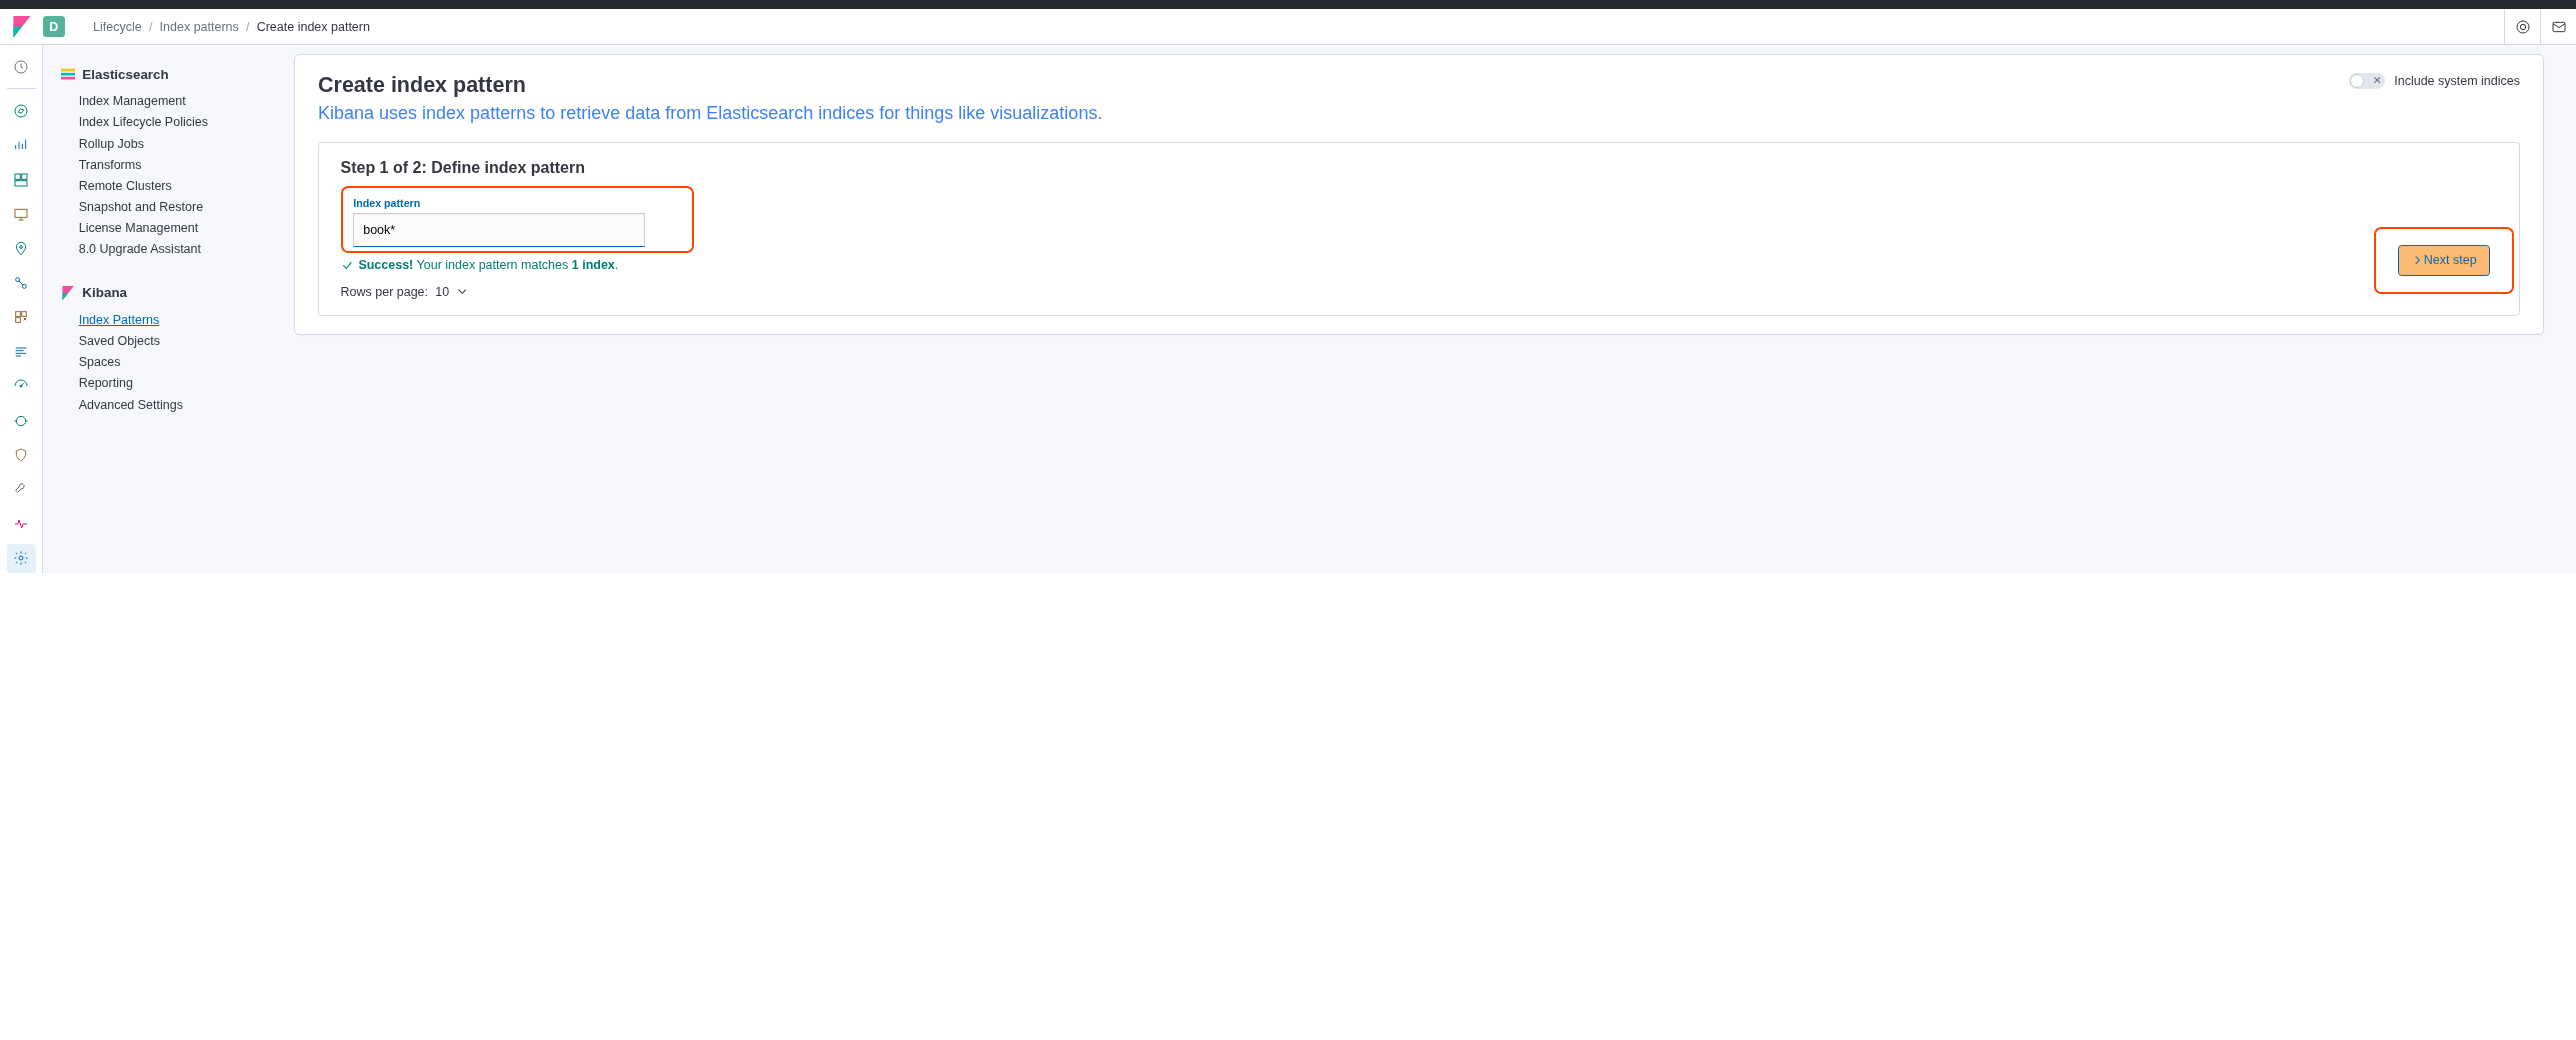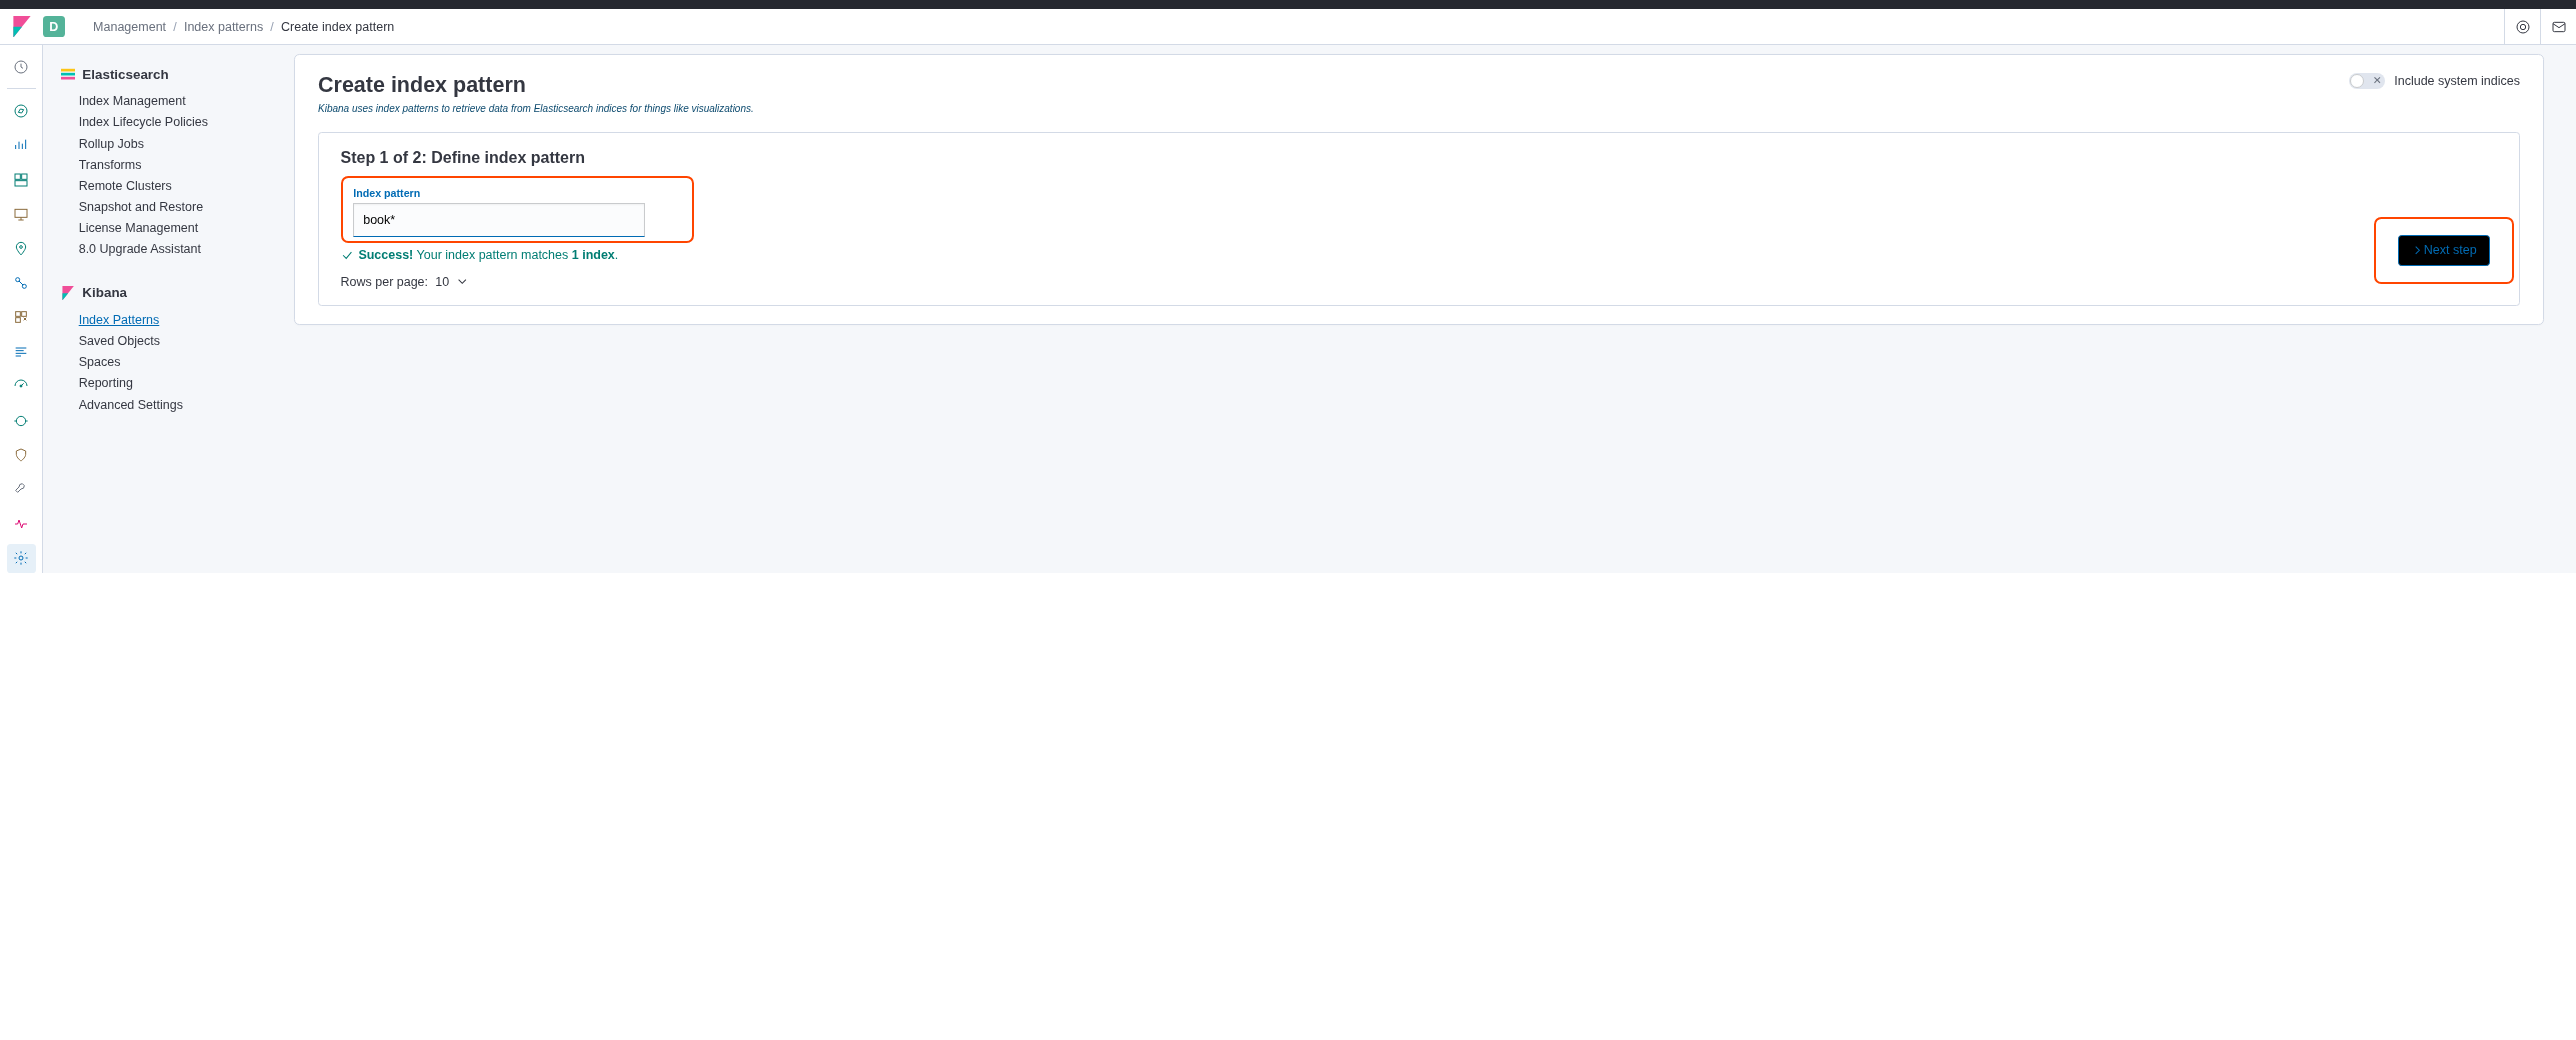--- a/index.html
+++ b/index.html
@@ -23,56 +23,56 @@
 .sidebar-group { margin-bottom: 21.5px; }
 .sidebar-title { display: flex; align-items: center; gap: 7.2px; font-weight: 700; font-size: 13.4px; padding: 3.6px 7.2px; }
 .sidebar-title svg { width: 14.3px; height: 14.3px; }
 .sidebar-items { list-style: none; margin-top: 5.4px; }
 .sidebar-items li { padding: 3.6px 7.2px 3.6px 25px; font-size: 12.5px; color: #343741; cursor: pointer; }
 .sidebar-items li.active { color: #006bb4; text-decoration: underline; font-weight: 500; }
 .content { flex: 1; padding: 9px 32px 36px 0; }
 .panel { background: #fff; border: 0.9px solid #d3dae6; border-radius: 5.4px; padding: 18px 23px; box-shadow: 0 0.9px 1.8px rgba(0,0,0,0.02); }
 .panel-head { display: flex; justify-content: space-between; align-items: flex-start; }
 h1.page-title { font-size: 21.5px; font-weight: 700; margin-bottom: 5.4px; }
-.page-desc { color: #0c4a6e; font-size: 10px; font-style: italic; }
+.page-desc { color: #3b82f6; font-size: 18px; }
 .switch-row { display: flex; align-items: center; gap: 9px; }
 .switch-track { width: 36px; height: 16px; background: #e0e5ee; border-radius: 9px; position: relative; cursor: pointer; }
 .switch-thumb { position: absolute; left: 0.9px; top: 0.9px; width: 14.3px; height: 14.3px; background: #fff; border: 0.9px solid #c9cbcd; border-radius: 50%; }
 .switch-x { position: absolute; right: 3.6px; top: 0.9px; font-size: 10.7px; color: #69707d; }
 .step-box { margin-top: 18px; border: 0.9px solid #d3dae6; border-radius: 3.6px; padding: 16px 0 0 0; }
 .step-box-inner { padding: 0 21.5px; }
 .step-title { font-size: 16px; font-weight: 700; margin-bottom: 9px; }
 .hl-red { border: 2.7px solid #ff4500; border-radius: 7.2px; padding: 7.2px 10.7px 3.6px 10.7px; width: 353px; }
 .field-label { font-size: 10.7px; font-weight: 600; color: #006bb4; }
 .field-input { width: 292px; height: 34px; border: 0.9px solid #c9cbcd; border-bottom: 1.8px solid #006bb4; padding: 0 9px; font-size: 12.5px; margin-top: 3.6px; box-shadow: inset 0 0.9px 1.8px rgba(0,0,0,0.05); background: #fbfcfd; }
 .help-text { color: #69707d; font-size: 11.6px; margin-top: 5.4px; }
 .success-row { color: #017d73; font-size: 12.5px; margin-top: 5.4px; display: flex; align-items: center; gap: 5.4px; text-align: center; }
 .next-wrap { position: relative; float: right; margin-top: -45px; margin-right: 5.4px; border: 2.7px solid #ff4500; border-radius: 7.2px; padding: 16px 21.5px; }
-.next-btn { border: 0.9px solid #006bb4; color: #006bb4; background: #000000; padding: 7.2px 12.5px; border-radius: 3.6px; display: flex; align-items: center; gap: 0; cursor: pointer; font-size: 12.5px; font-weight: 500; }
+.next-btn { border: 0.9px solid #006bb4; color: #006bb4; background: #fdba74; padding: 7.2px 12.5px; border-radius: 3.6px; display: flex; align-items: center; gap: 0; cursor: pointer; font-size: 12.5px; font-weight: 500; }
 .match-row { border-top: 0.9px solid #d3dae6; border-bottom: 0.9px solid #d3dae6; padding: 9px 21.5px; margin-top: 14.3px; font-weight: 600; }
 .pager-row { padding: 12.5px 21.5px 16px 21.5px; display: flex; align-items: center; gap: 7.2px; cursor: pointer; text-align: center; }
 .clearfix::after { content: ""; display: table; clear: both; }
 </style>
 </head>
 <body>
 
 <div class="top-black"></div>
 
 <div class="header">
   <div class="logo">
     <svg viewBox="0 0 32 40">
       <path d="M0 0 H32 L0 40 Z" fill="#f04e98"></path>
       <path d="M0 20 L16 20 L0 40 Z" fill="#00bfb3"></path>
     </svg>
   </div>
   <div class="space-badge">
     <span>D</span>
   </div>
   <div class="breadcrumb">
-    <span>Management</span>
+    <span>Lifecycle</span>
     <span class="sep">/</span>
     <span>Index patterns</span>
     <span class="sep">/</span>
     <span class="current">Create index pattern</span>
   </div>
   <div class="header-right">
     <div class="iconbtn">
       <svg width="16" height="16" viewBox="0 0 24 24" fill="none" stroke="currentColor" stroke-width="1.5">
           <circle cx="12" cy="12" r="9"></circle>
           <circle cx="12" cy="12" r="4"></circle>

